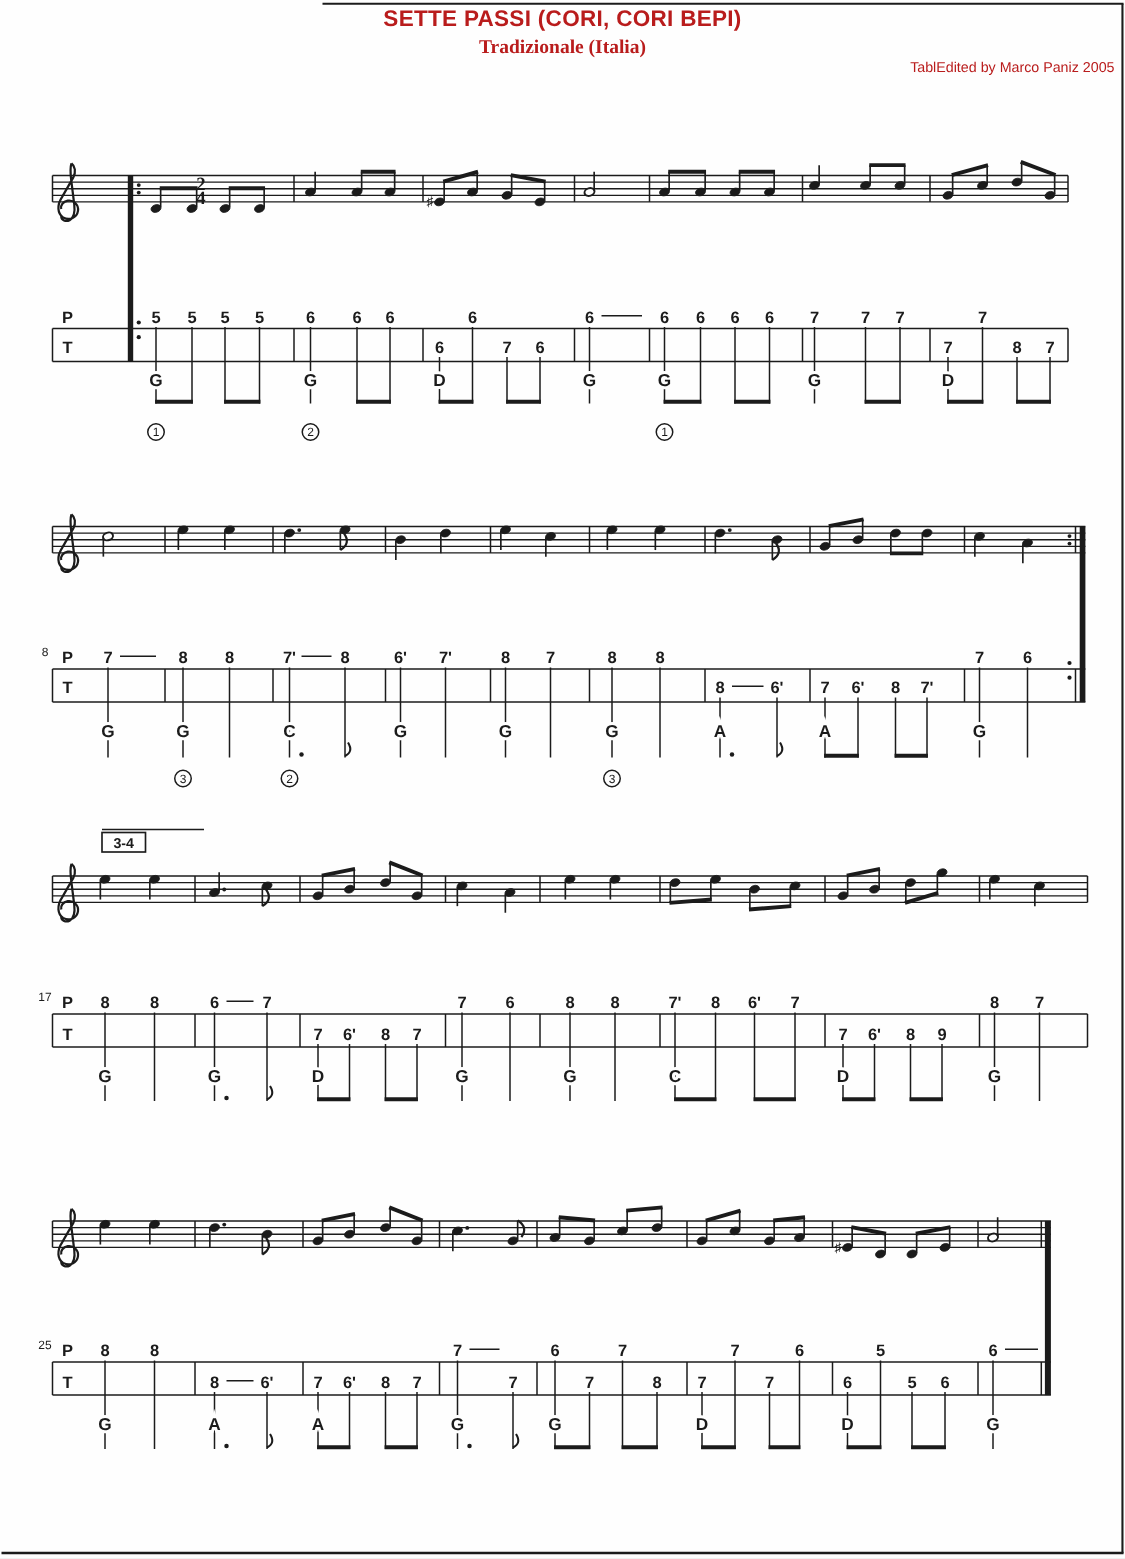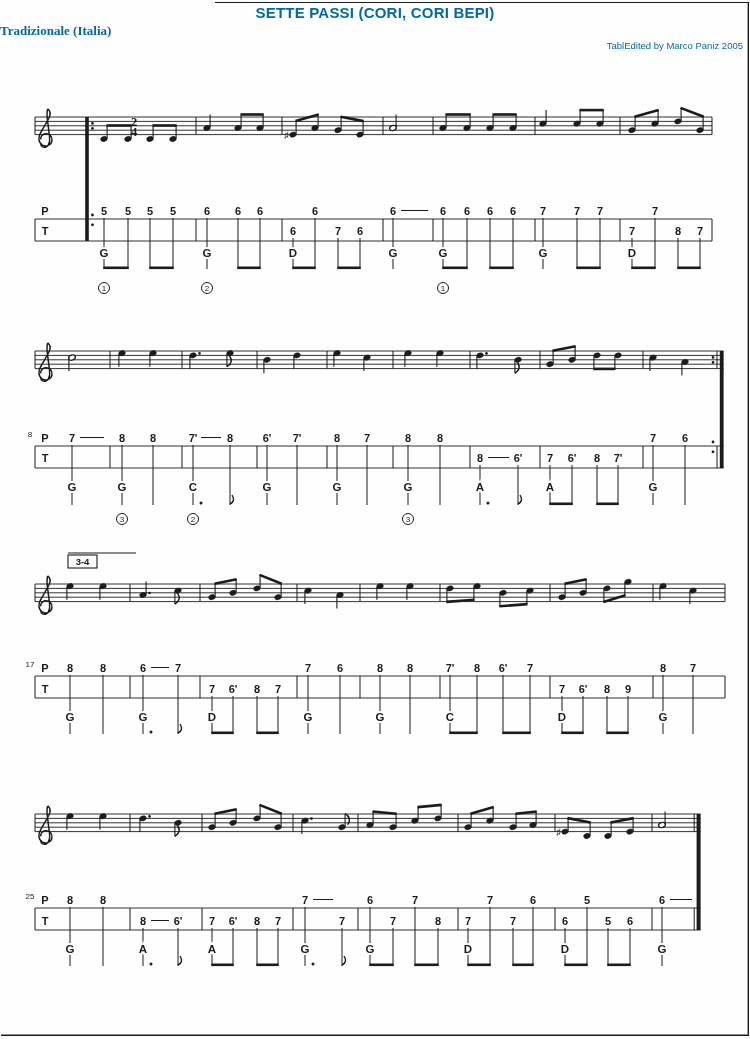--- a/index.html
+++ b/index.html
@@ -1,20 +1,20 @@
 <!DOCTYPE html>
 <html><head>
 <meta charset="utf-8">
 <style>
   html,body{margin:0;padding:0;background:#e8e8e8;}
   .page{position:relative;width:750px;height:1039px;background:#fefefe;margin:0 auto;
-        font-family:"Liberation Sans",sans-serif;color:#0369a1;overflow:hidden;}
+        font-family:"Liberation Sans",sans-serif;color:#b91c1c;overflow:hidden;}
   .hdr-title{position:absolute;top:4px;left:0;width:100%;text-align:center;
              font-size:15px;font-weight:bold;letter-spacing:.2px;}
-  .hdr-subtitle{position:absolute;top:23px;left:0;width:100%;text-align:left;
+  .hdr-subtitle{position:absolute;top:23px;left:0;width:100%;text-align:center;
              font-family:"Liberation Serif",serif;font-size:13px;font-weight:bold;}
   .hdr-credit{position:absolute;top:12px;right:7px;font-size:9.5px;margin-top:28px;}
   svg{position:absolute;top:0;left:0;}
 </style>
 </head>
 <body>
 
 <div class="page">
   <div class="hdr-title">SETTE PASSI (CORI, CORI BEPI)</div>
   <div class="hdr-subtitle">Tradizionale (Italia)</div>

